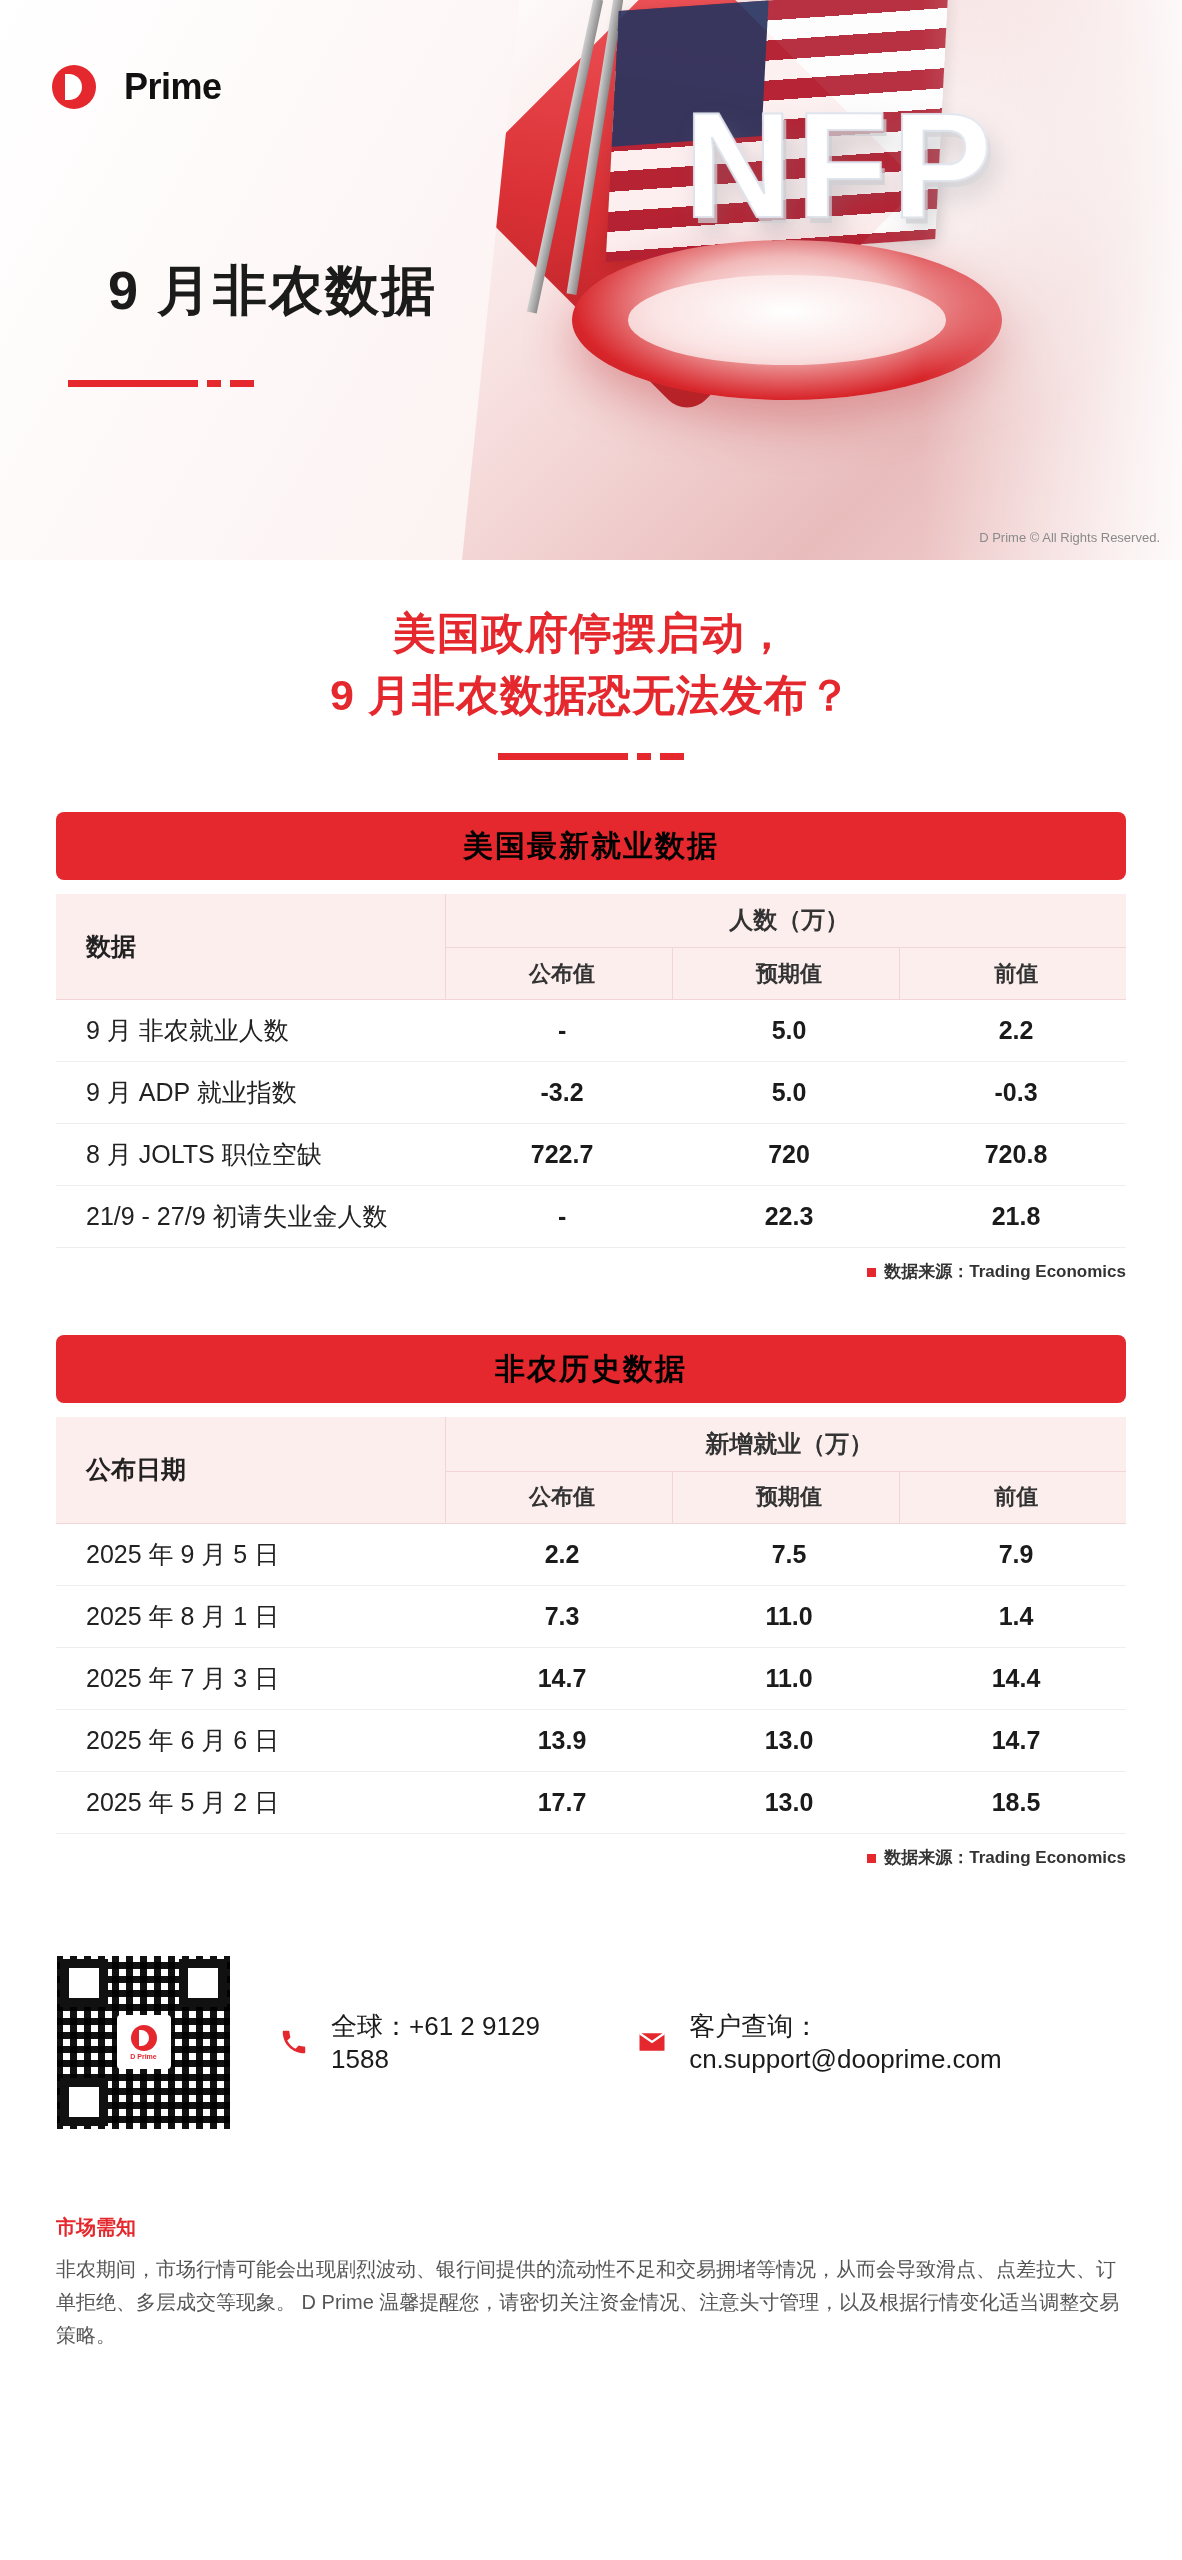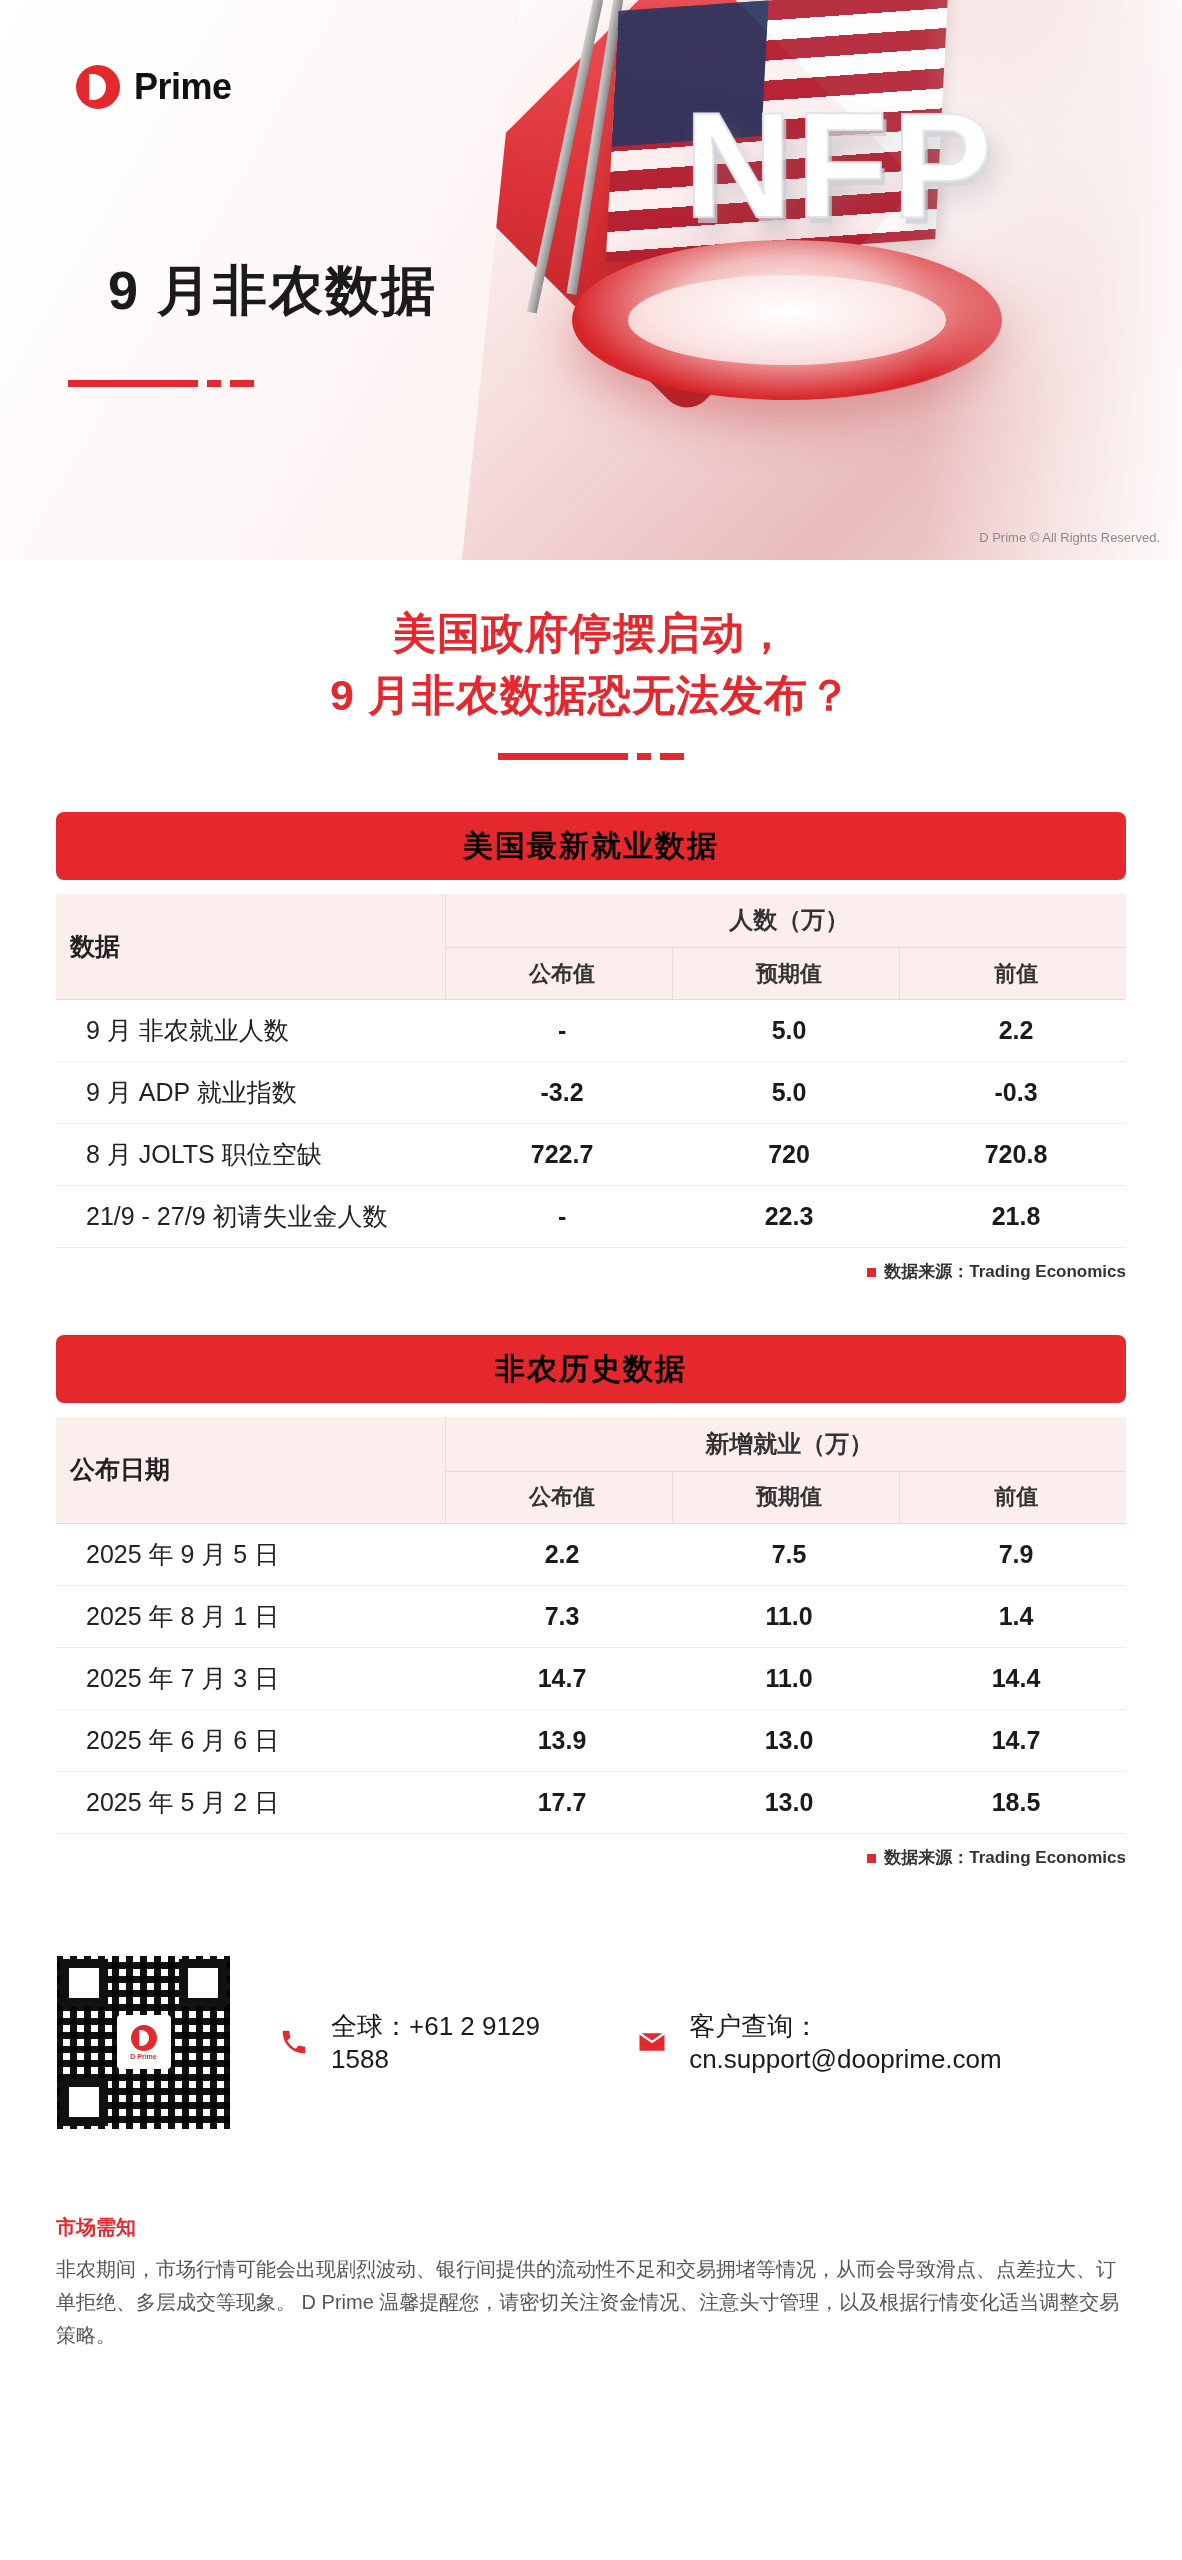--- a/index.html
+++ b/index.html
@@ -84,22 +84,22 @@
     line-height:250px;
     text-align:center;
     -webkit-text-stroke:2px rgba(220,225,235,0.9);
   }
   .header-fade {
     position:absolute; right:0; top:0; width:260px; height:560px;
     background:linear-gradient(90deg, rgba(255,255,255,0) 0%, rgba(255,255,255,0.55) 60%, rgba(255,255,255,0.9) 100%);
   }
 
   .logo {
-    position:absolute; left:76px; top:65px;
-    display:flex; align-items:center; gap:14px;
+    position:absolute; left:52px; top:65px;
+    display:flex; align-items:center; gap:28px;
     z-index:5;
   }
   .logo-mark {
     width:44px; height:44px; border-radius:50%;
     background:#e4282d;
     position:relative;
   }
   .logo-mark:after {
     content:""; position:absolute; left:13px; top:9px;
     width:17px; height:26px; border-radius:0 13px 13px 0;
@@ -145,21 +145,21 @@
     background:#e4282d; color:#000000;
     border-radius:8px;
     height:68px; line-height:68px;
     text-align:center;
     font-size:30px; font-weight:bold; letter-spacing:2px;
   }
   table { width:100%; border-collapse:collapse; margin-top:14px; }
   th, td { text-align:center;padding-left:7px; }
   .hdr-left {
     background:#fdeeee; font-size:25px; font-weight:bold; color:#222;
-    text-align:left; padding-left:14px; width:30%;
+    text-align:left; padding-left:30px; width:30%;
     border-bottom:1px solid #f2d5d5;
   }
   .hdr-span {
     background:#fdeeee; font-size:24px; color:#333; height:54px;
     border-bottom:1px solid #f2d5d5;
     border-left:1px solid #f2d5d5;
   }
   .hdr-sub {
     background:#fdeeee; font-size:22px; color:#333; height:52px;
     border-bottom:1px solid #f2d5d5;

